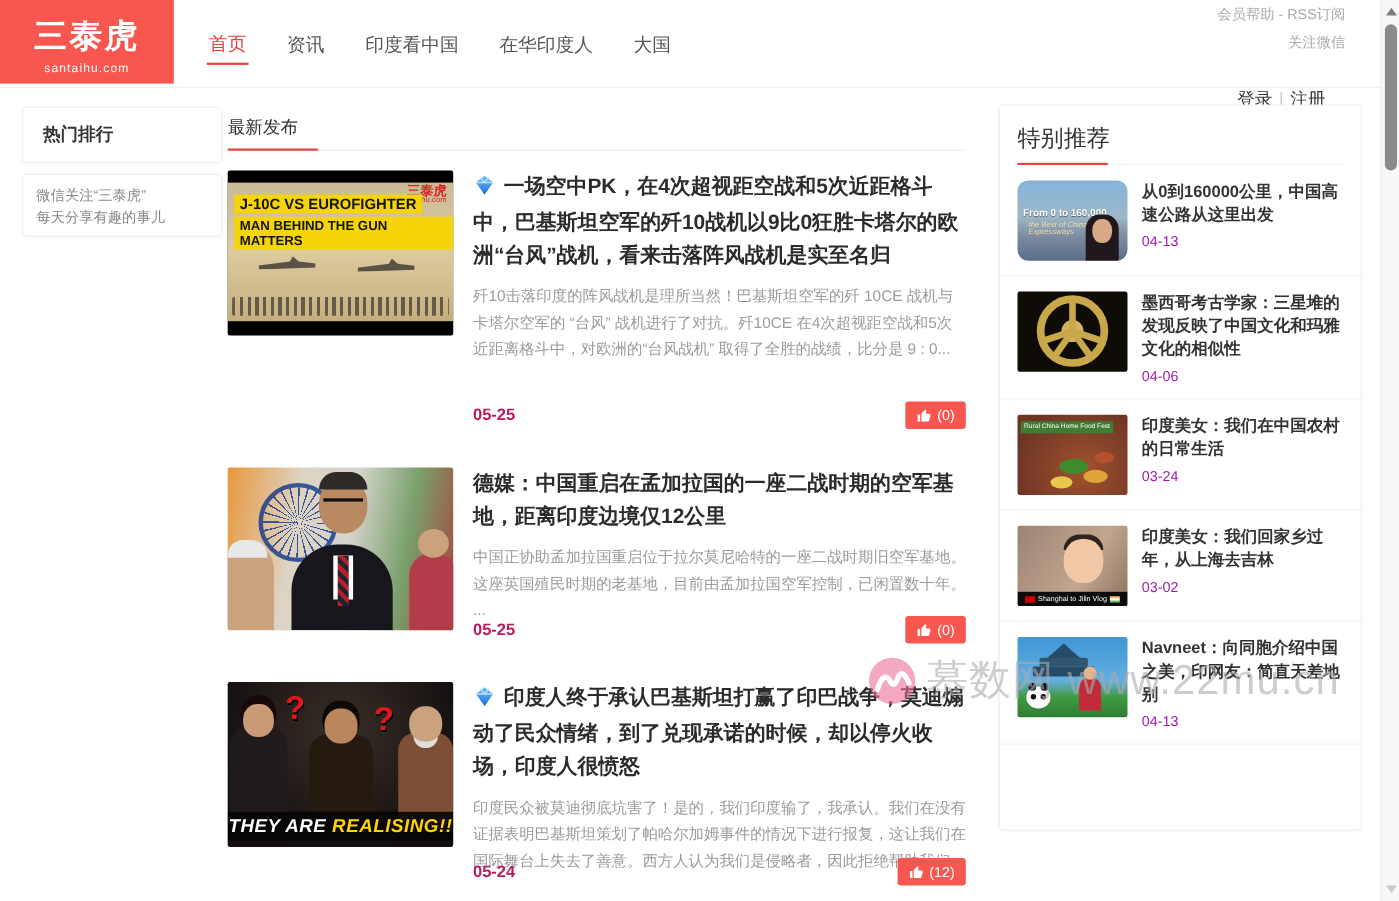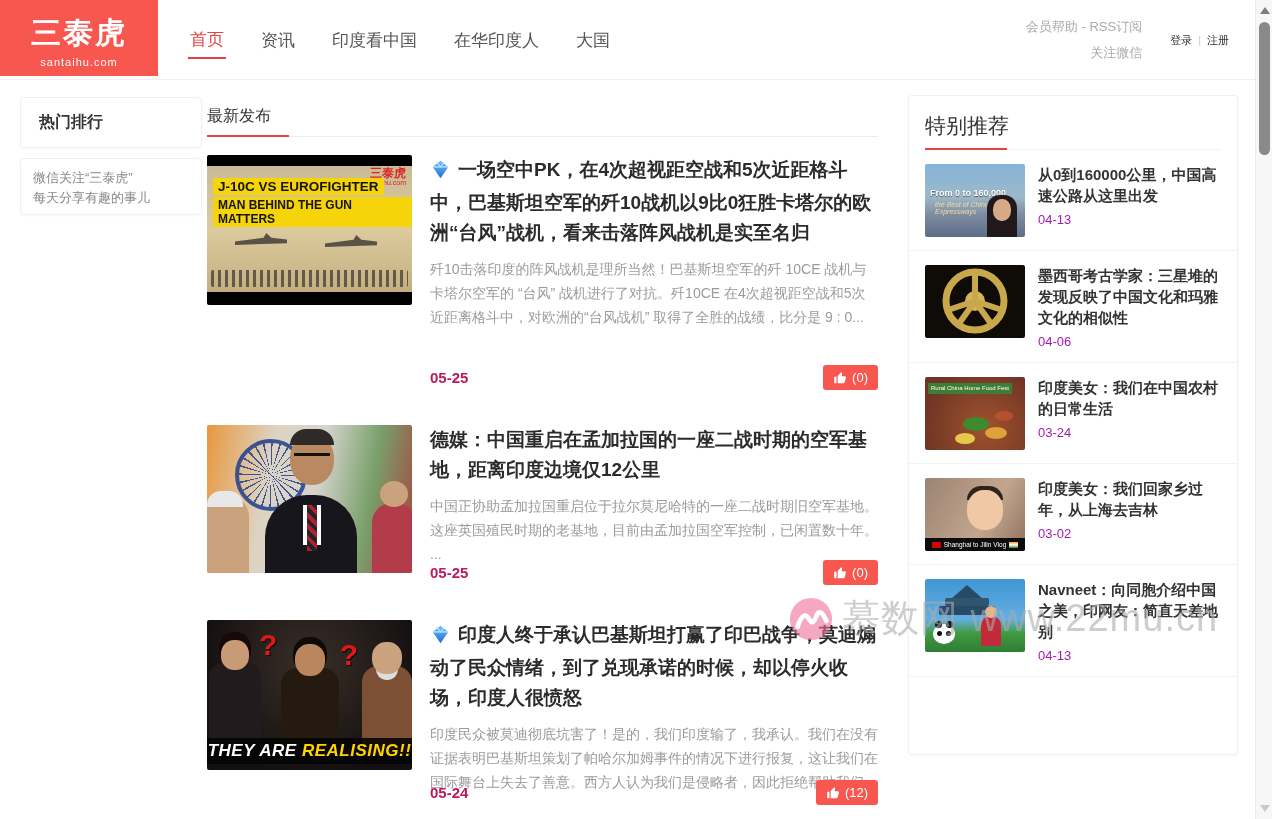--- a/index.html
+++ b/index.html
@@ -8,24 +8,24 @@
   .page { position:absolute; inset:0; }
 
   
   .header { position:absolute; top:0; left:0; width:1255px; height:80px; background:#fff; border-bottom:1px solid #f0f0f0; }
   .logo { position:absolute; left:0; top:0; width:158px; height:76px; background:#f8574f; color:#fff; text-align:center; cursor:pointer; }
   .logo-title { font-size:30px; font-weight:bold; letter-spacing:2px; margin-top:13px; }
   .logo-sub { font-size:11px; margin-top:2px; letter-spacing:1px; }
   .nav { position:absolute; left:188px; top:0; height:80px; display:flex; align-items:center; }
   .nav-item { font-size:17px; color:#555; margin-right:33px; padding:6px 2px; cursor:pointer; white-space:nowrap; }
   .nav-item.active { color:#e4433f; border-bottom:2px solid #e4433f; }
-  .hdr-right { position:absolute; right:26px; top:0; height:80px; display:flex; align-items:center; gap:28px; }
+  .hdr-right { position:absolute; right:32px; top:0; height:80px; display:flex; align-items:center; gap:28px;flex-direction:column; }
   .top-links { text-align:right; font-size:13px; color:#aaa; line-height:26px; }
   .top-links span { cursor:pointer; }
-  .auth { font-size:11px; color:#333; white-space:nowrap; }
+  .auth { font-size:16px; color:#333; white-space:nowrap; }
   .auth .sep { color:#ccc; margin:0 6px; }
   .auth span { cursor:pointer; }
 
   
   .scrollbar { position:absolute; right:0; top:0; width:17px; height:819px; background:#f7f7f7; border-left:1px solid #ececec; }
   .sb-up { position:absolute; top:7px; left:4px; width:0; height:0; border-left:5px solid transparent; border-right:5px solid transparent; border-bottom:7px solid #7d7d7d; }
   .sb-down { position:absolute; bottom:7px; left:4px; width:0; height:0; border-left:5px solid transparent; border-right:5px solid transparent; border-top:7px solid #c9c9c9; }
   .sb-thumb { position:absolute; top:22px; left:3px; width:11px; height:133px; background:#8a8a8a; border-radius:6px; }
 
   
@@ -106,21 +106,21 @@
   .t-real .f2::before { content:""; position:absolute; left:14px; top:-24px; width:30px; height:32px; background:#b9865d; border-radius:46%; box-shadow:0 -5px 0 2px #0d0a07; }
   .t-real .f3 { right:0px; width:50px; height:88px; background:#7d4f35; }
   .t-real .f3::before { content:""; position:absolute; left:10px; top:-24px; width:30px; height:32px; background:#caa27e; border-radius:46%; box-shadow:0 10px 0 -4px #ddd; }
   .t-real .q { position:absolute; color:#e01818; font-size:30px; font-weight:bold; text-shadow:1px 1px 0 #000; }
   .t-real .q1 { left:52px; top:8px; }
   .t-real .q2 { right:54px; top:18px; }
   .t-real .band3 { position:absolute; left:0; right:0; bottom:6px; background:rgba(5,5,5,.88); text-align:center;
       font-size:17px; font-weight:bold; font-style:italic; padding:3px 0; letter-spacing:.5px; }
   .t-real .band3 .w { color:#fff; } .t-real .band3 .y { color:#ffd400; }
   
-  .s-road { background:linear-gradient(#84b4da 0%,#9db8c9 45%,#7d8ba0 70%,#5b6d88 100%); }
+  .s-road { background:linear-gradient(#84b4da 0%,#9db8c9 45%,#7d8ba0 70%,#5b6d88 100%);border-radius:10px; }
   .s-road .cap { position:absolute; left:5px; top:24px; color:#fff; font-weight:bold; font-size:9px; text-shadow:0 1px 1px rgba(0,0,0,.5); }
   .s-road .cap2 { position:absolute; left:10px; top:37px; color:#f3d9a0; font-size:7px; font-style:italic; }
   .s-road .girl { position:absolute; right:8px; bottom:0; width:30px; height:42px; background:#20181a; border-radius:13px 13px 0 0; }
   .s-road .girl::before { content:""; position:absolute; left:6px; top:4px; width:18px; height:22px; background:#d8a987; border-radius:46%; }
   .s-wheel { background:#0f0c07; }
   .s-food { background:radial-gradient(circle at 60% 70%,#a0522f,#6e3524 80%); }
   .s-food .lab { position:absolute; left:3px; top:6px; background:#3f7d34; color:#fff; font-size:6px; line-height:7px; padding:2px 3px; }
   .s-food .dish { position:absolute; border-radius:50%; }
   .s-plane { background:linear-gradient(#10141f 0%,#1d2334 60%,#2a3147 100%); }
   .s-plane .fus { position:absolute; left:12px; top:30px; width:74px; height:13px; background:#e8e9ec; border-radius:8px; transform:rotate(-7deg); }

